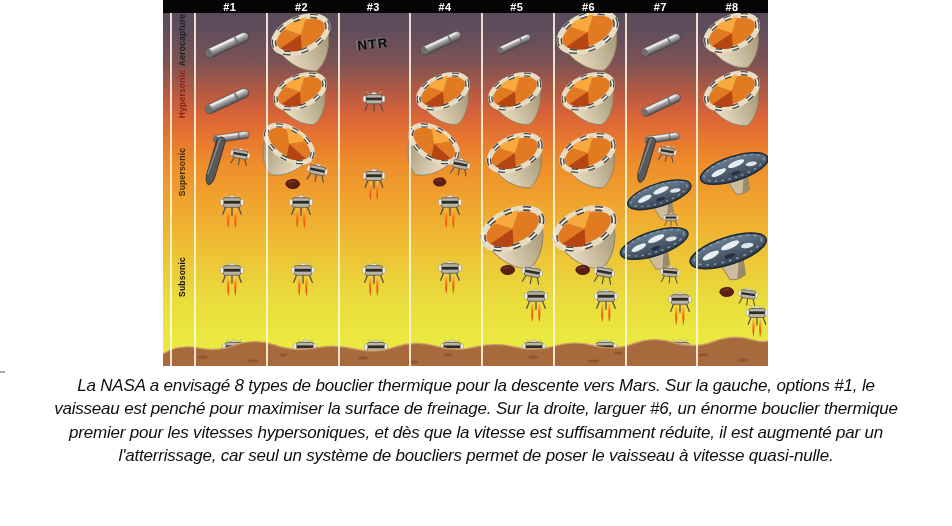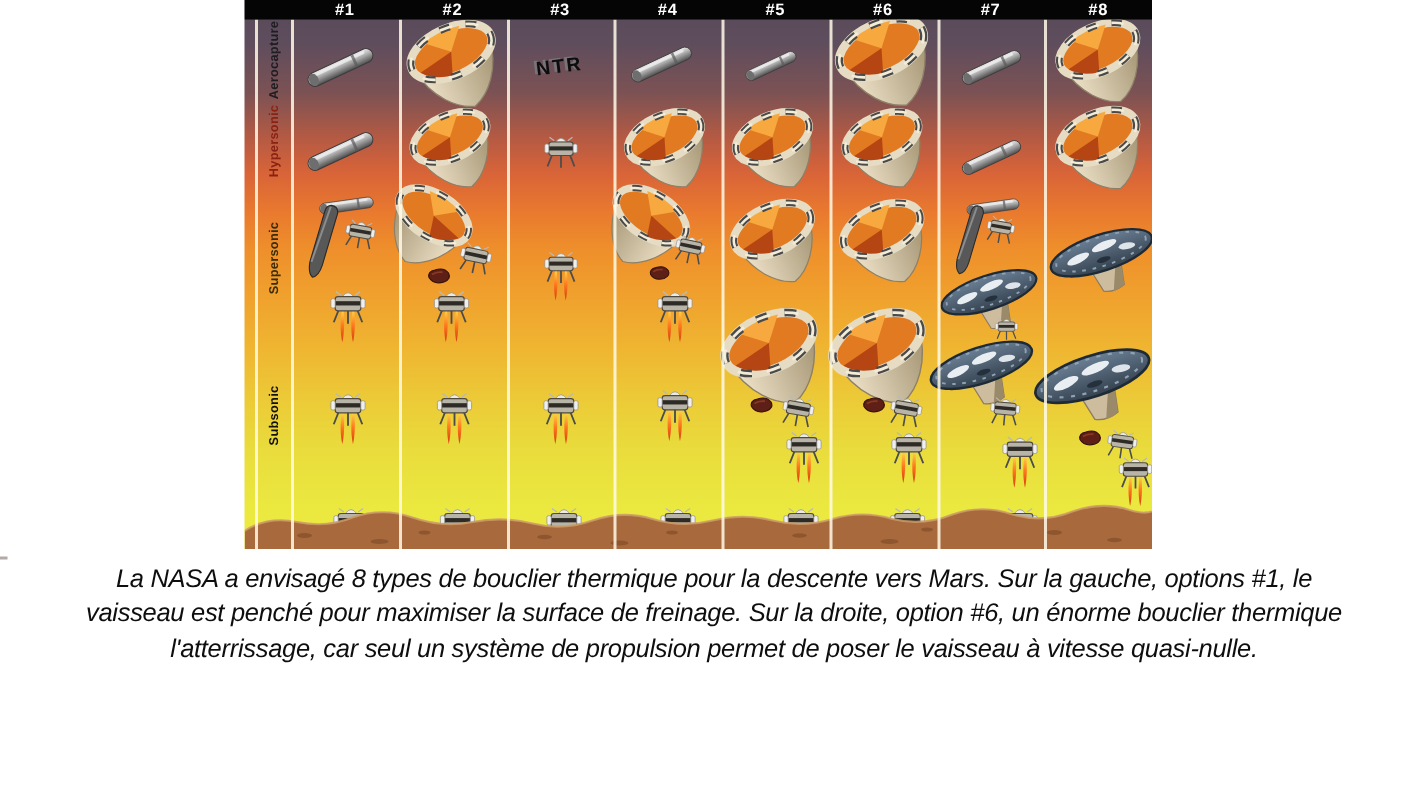--- a/index.html
+++ b/index.html
@@ -354,16 +354,17 @@
           <use href="#sym-flame"></use>
         </svg>
         <svg class="icon" width="28" height="26" viewBox="0 0 28 26" style="left: 579px; top: 338px; transform: rotate(0deg) scale(0.95, 0.95);">
           <use href="#sym-lander"></use>
         </svg>
       </div>
   </div>
   <div id="artifact"></div>
   <div id="caption">
       <div class="cap-line">La NASA a envisagé 8 types de bouclier thermique pour la descente vers Mars. Sur la gauche, options #1, le</div>
-      <div class="cap-line">vaisseau est penché pour maximiser la surface de freinage. Sur la droite, option #6, un énorme bouclier thermique</div>
-      <div class="cap-line">l'atterrissage, car seul un système de propulsion permet de poser le vaisseau à vitesse quasi-nulle.</div>
+      <div class="cap-line">vaisseau est penché pour maximiser la surface de freinage. Sur la droite, larguer #6, un énorme bouclier thermique</div>
+      <div class="cap-line">premier pour les vitesses hypersoniques, et dès que la vitesse est suffisamment réduite, il est augmenté par un</div>
+      <div class="cap-line">l'atterrissage, car seul un système de boucliers permet de poser le vaisseau à vitesse quasi-nulle.</div>
     </div>
 </div>
 
 </body></html>

